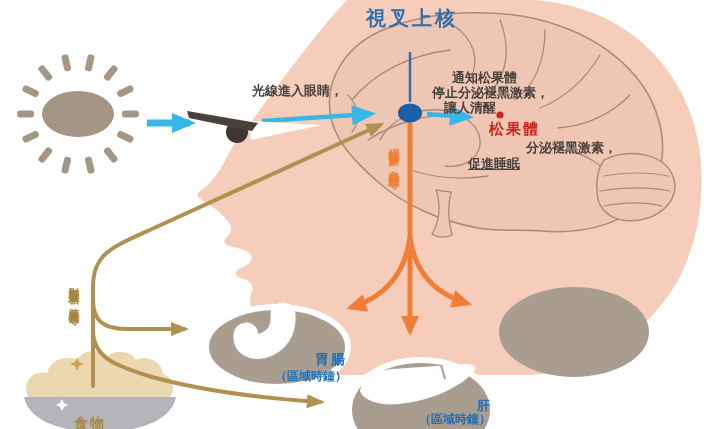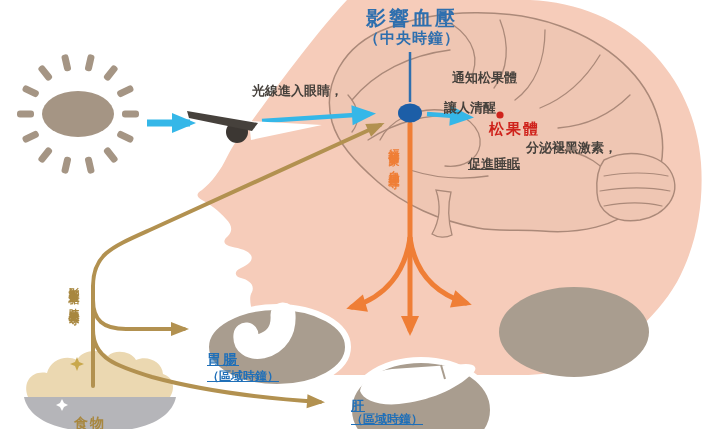--- a/index.html
+++ b/index.html
@@ -16,21 +16,21 @@
   .t-light2{left:252px;top:98px;}
   .t-wake1{left:444px;top:69px;margin-left:8px;}
   .t-wake2{left:432px;top:84px;}
   .t-wake3{left:432px;top:99px;margin-left:12px;}
   .t-pineal-name{left:489px;top:120px;font-size:15px;color:#cf231c;letter-spacing:2px;}
   .t-pineal1{left:489px;top:139px;margin-left:37px;}
   .t-pineal2{left:468px;top:155px;text-decoration:underline;}
   .vert{writing-mode:vertical-rl;text-orientation:upright;font-size:11px;letter-spacing:2px;}
   .t-hormonal{left:385px;top:140px;height:130px;color:#ef7e36;}
   .t-metabolic{left:65px;top:278px;height:118px;color:#a8873f;}
-  .bluelbl{color:#1f6fb8;text-align:left;text-decoration:underline;}
+  .bluelbl{color:#1f6fb8;text-align:right;}
   .t-stomach-name{left:207px;top:351px;width:140px;font-size:14px;letter-spacing:2px;}
   .t-stomach-sub{left:207px;top:368px;width:140px;font-size:12px;}
   .t-liver-name{left:351px;top:397px;width:140px;font-size:13px;letter-spacing:1px;}
   .t-liver-sub{left:351px;top:411px;width:140px;font-size:12px;}
   .t-effects1{left:502px;top:311px;width:145px;text-align:center;color:#fff;font-size:14px;letter-spacing:1px;}
   .t-effects2{left:502px;top:328px;width:145px;text-align:center;color:#fff;font-size:14px;letter-spacing:1px;}
   .t-food{left:50px;top:415px;width:80px;text-align:center;color:#a8873f;font-size:14px;letter-spacing:2px;}
 </style>
 </head>
 <body>
@@ -177,26 +177,26 @@
       <polygon points="249,121 322,125 251,140" fill="#ffffff"></polygon>
       <circle cx="237" cy="132" r="11" fill="#3c3733"></circle>
       <polygon points="187,111 258,123 252,131 189,118" fill="#46413c"></polygon>
     </g>
 
     <line x1="410" y1="52" x2="410" y2="102" stroke="#2e6fae" stroke-width="2.5"></line>
     <ellipse cx="410" cy="113" rx="12" ry="9.5" fill="#1c5ea7"></ellipse>
     <circle cx="500" cy="115" r="3.6" fill="#cf231c"></circle>
   </svg>
 
-  <div class="lbl t-scn-title">影響血壓</div>
-  <div class="lbl t-scn-sub">（中央時鐘）</div>
+  <div class="lbl t-scn-title">視叉上核</div>
 
   <div class="lbl dark t-light1">光線進入眼睛，</div>
 
   <div class="lbl dark t-wake1">通知松果體</div>
+  <div class="lbl dark t-wake2">停止分泌褪黑激素，</div>
   <div class="lbl dark t-wake3">讓人清醒</div>
 
   <div class="lbl t-pineal-name">松果體</div>
   <div class="lbl dark t-pineal1">分泌褪黑激素，</div>
   <div class="lbl dark t-pineal2">促進睡眠</div>
 
   <div class="lbl vert t-hormonal">經荷爾蒙、自律神經等</div>
   <div class="lbl vert t-metabolic">影響血糖、胰島素等</div>
 
   <div class="lbl bluelbl t-stomach-name">胃腸</div>

